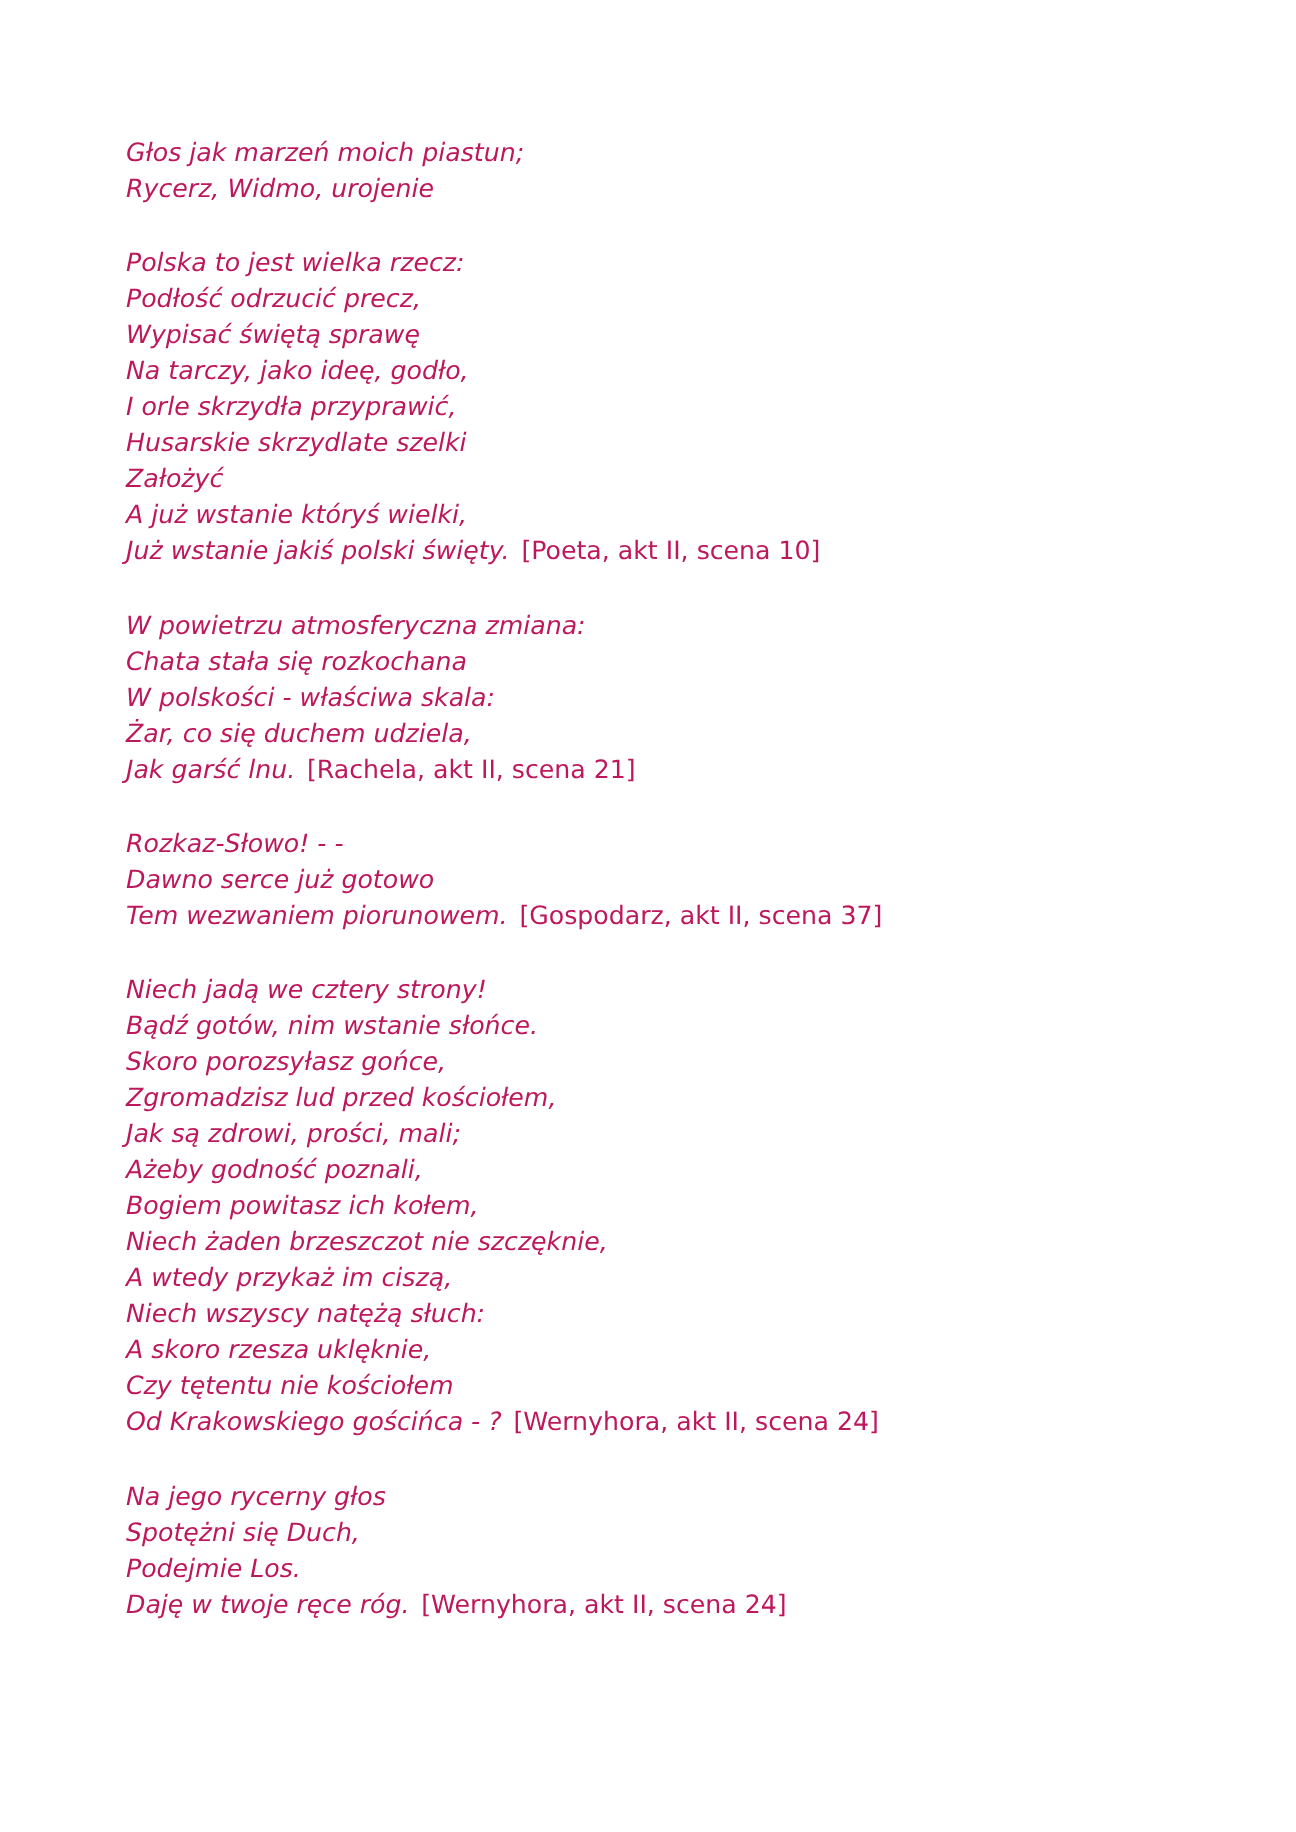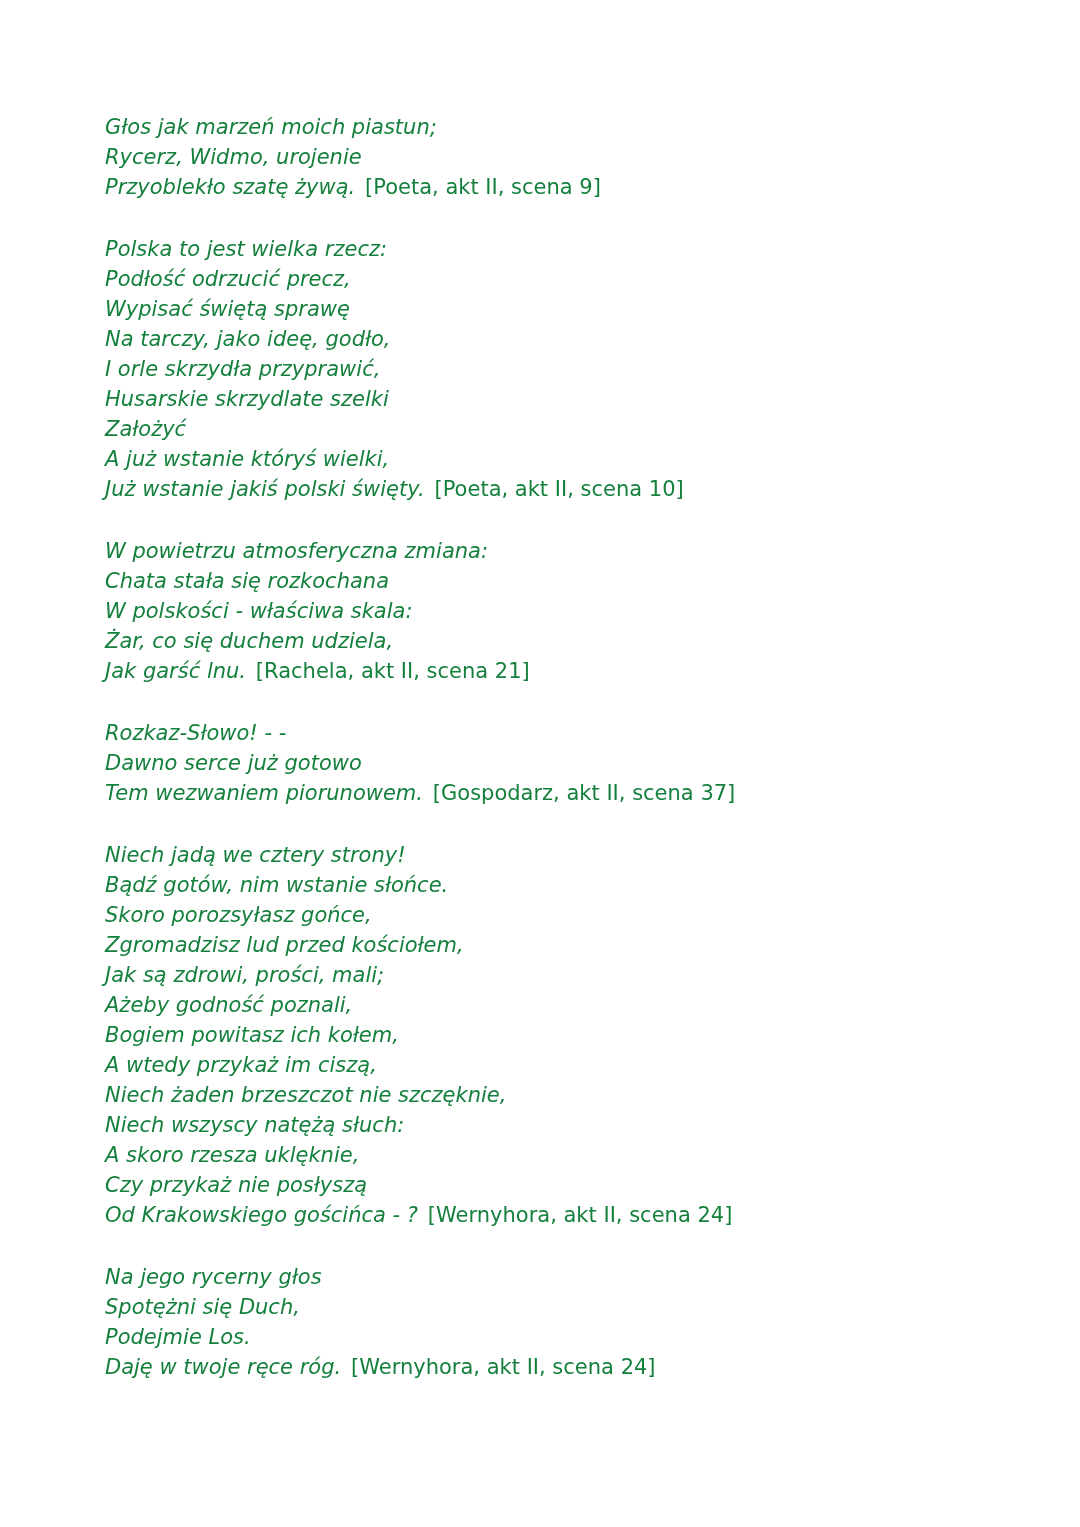--- a/index.html
+++ b/index.html
@@ -12,21 +12,21 @@
     height: 1527px;
     overflow: hidden;
     font-family: "DejaVu Sans", "Liberation Sans", sans-serif;
   }
   .page {
     box-sizing: border-box;
     width: 949px;
     height: 1527px;
     padding: 112px 60px 0 105px;
     background: #ffffff;
-    color: #15803d;
+    color: #be185d;
   }
   .stanza {
     margin: 0 0 32px 0;
   }
   .line {
     font-size: 21px;
     line-height: 30px;
     white-space: nowrap;
   }
   .poem {
@@ -38,21 +38,20 @@
   }
 </style>
 </head>
 <body>
 
 <div class="page">
 
   <div class="stanza">
     <div class="line poem">Głos jak marzeń moich piastun;</div>
     <div class="line poem">Rycerz, Widmo, urojenie</div>
-    <div class="line"><span class="poem">Przyoblekło szatę żywą.</span> <span class="citation">[Poeta, akt II, scena 9]</span></div>
   </div>
 
   <div class="stanza">
     <div class="line poem">Polska to jest wielka rzecz:</div>
     <div class="line poem">Podłość odrzucić precz,</div>
     <div class="line poem">Wypisać świętą sprawę</div>
     <div class="line poem">Na tarczy, jako ideę, godło,</div>
     <div class="line poem">I orle skrzydła przyprawić,</div>
     <div class="line poem">Husarskie skrzydlate szelki</div>
     <div class="line poem">Założyć</div>
@@ -75,25 +74,25 @@
   </div>
 
   <div class="stanza">
     <div class="line poem">Niech jadą we cztery strony!</div>
     <div class="line poem">Bądź gotów, nim wstanie słońce.</div>
     <div class="line poem">Skoro porozsyłasz gońce,</div>
     <div class="line poem">Zgromadzisz lud przed kościołem,</div>
     <div class="line poem">Jak są zdrowi, prości, mali;</div>
     <div class="line poem">Ażeby godność poznali,</div>
     <div class="line poem">Bogiem powitasz ich kołem,</div>
+    <div class="line poem">Niech żaden brzeszczot nie szczęknie,</div>
     <div class="line poem">A wtedy przykaż im ciszą,</div>
-    <div class="line poem">Niech żaden brzeszczot nie szczęknie,</div>
     <div class="line poem">Niech wszyscy natężą słuch:</div>
     <div class="line poem">A skoro rzesza uklęknie,</div>
-    <div class="line poem">Czy przykaż nie posłyszą</div>
+    <div class="line poem">Czy tętentu nie kościołem</div>
     <div class="line"><span class="poem">Od Krakowskiego gościńca - ?</span> <span class="citation">[Wernyhora, akt II, scena 24]</span></div>
   </div>
 
   <div class="stanza">
     <div class="line poem">Na jego rycerny głos</div>
     <div class="line poem">Spotężni się Duch,</div>
     <div class="line poem">Podejmie Los.</div>
     <div class="line"><span class="poem">Daję w twoje ręce róg.</span> <span class="citation">[Wernyhora, akt II, scena 24]</span></div>
   </div>
 

